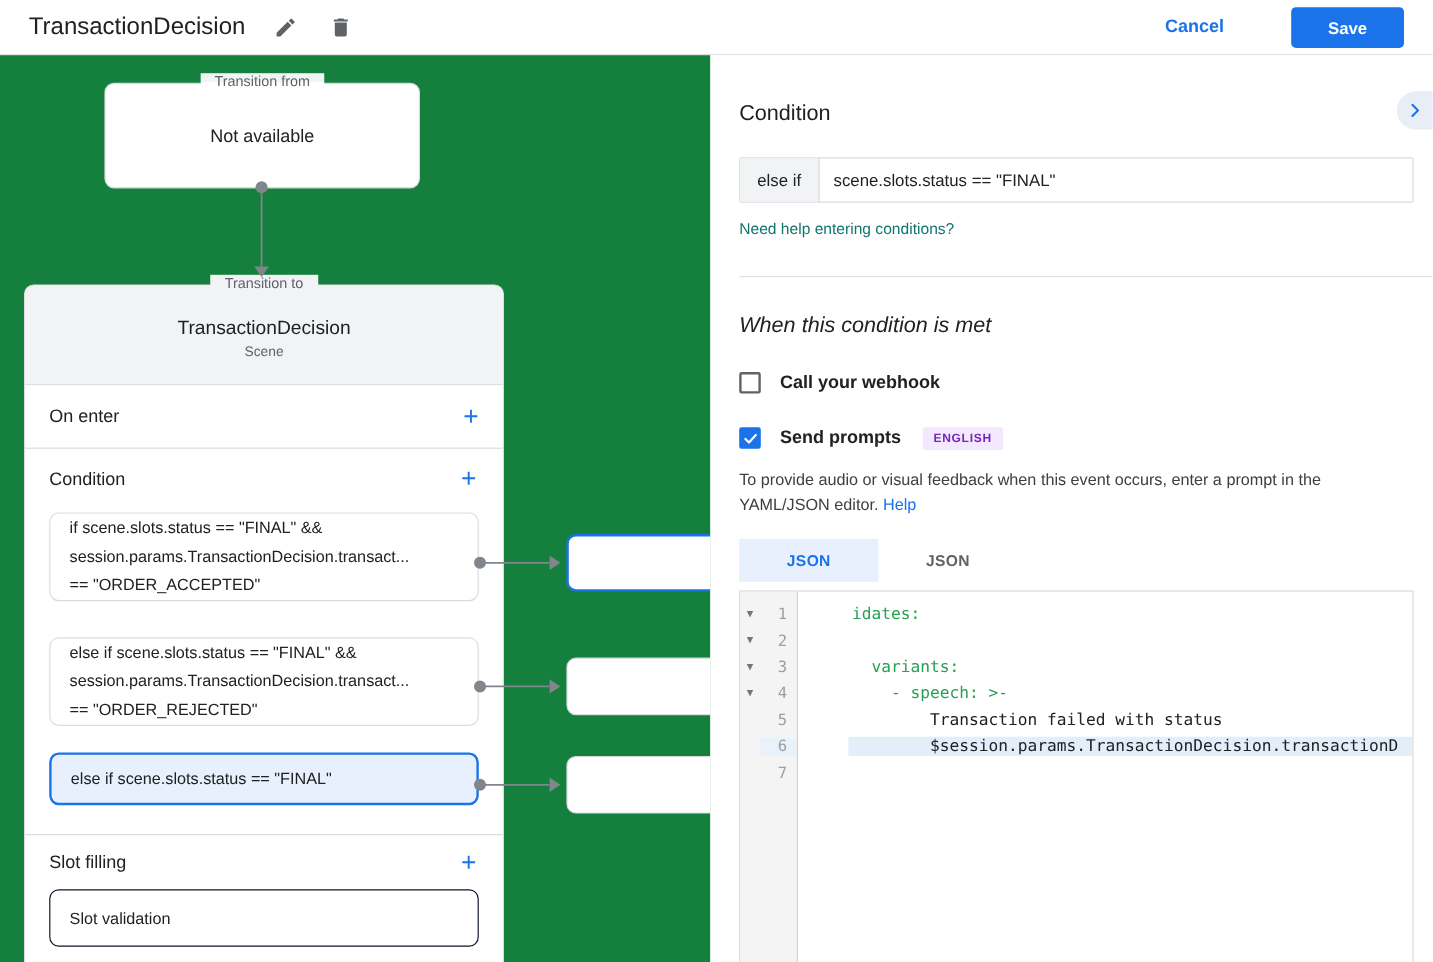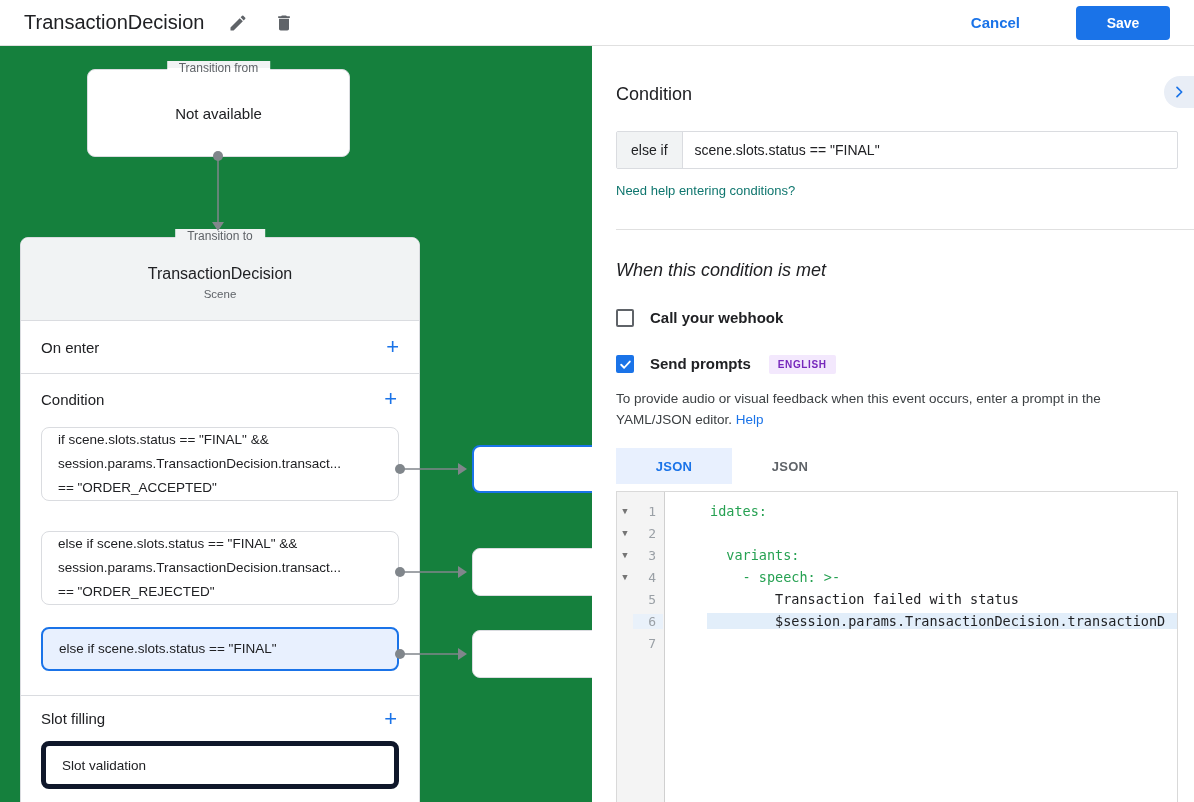--- a/index.html
+++ b/index.html
@@ -53,21 +53,21 @@
     justify-content:space-between; padding-right:-2px; }
   .cond-card { border:1px solid #dadce0; border-radius:8px; background:#fff;
     padding:0 16px; display:flex; flex-direction:column; justify-content:center;
     font-size:13.5px; line-height:24px; color:#202124; cursor:pointer; }
   .cond-card-1 { height:74px; margin-top:3px; }
   .cond-card-2 { height:74px; margin-top:30px; }
   .cond-card-3 { height:44px; margin-top:22px; border:2px solid #1a73e8; background:#e8f0fe; }
 
   .slot-section { padding:0 20px; }
   .slot-head { height:45px; display:flex; align-items:center; justify-content:space-between; }
-  .slot-card { border:5px solid #0f172a; border-radius:8px; background:#fff;
+  .slot-card { border:1px solid #0f172a; border-radius:8px; background:#fff;
     height:48px; display:flex; align-items:center; padding:0 16px;
     font-size:13.5px; color:#202124; cursor:pointer; }
 
   .target-box { position:absolute; left:472px; width:132px; height:48px;
     background:#fff; border:1px solid #dadce0; border-radius:8px; }
   .target-box.selected { border:2px solid #1a73e8; }
   .connector-svg { position:absolute; inset:0; pointer-events:none; z-index:6; }
 
   
   .panel-inner { padding:0 0 0 24px; }

